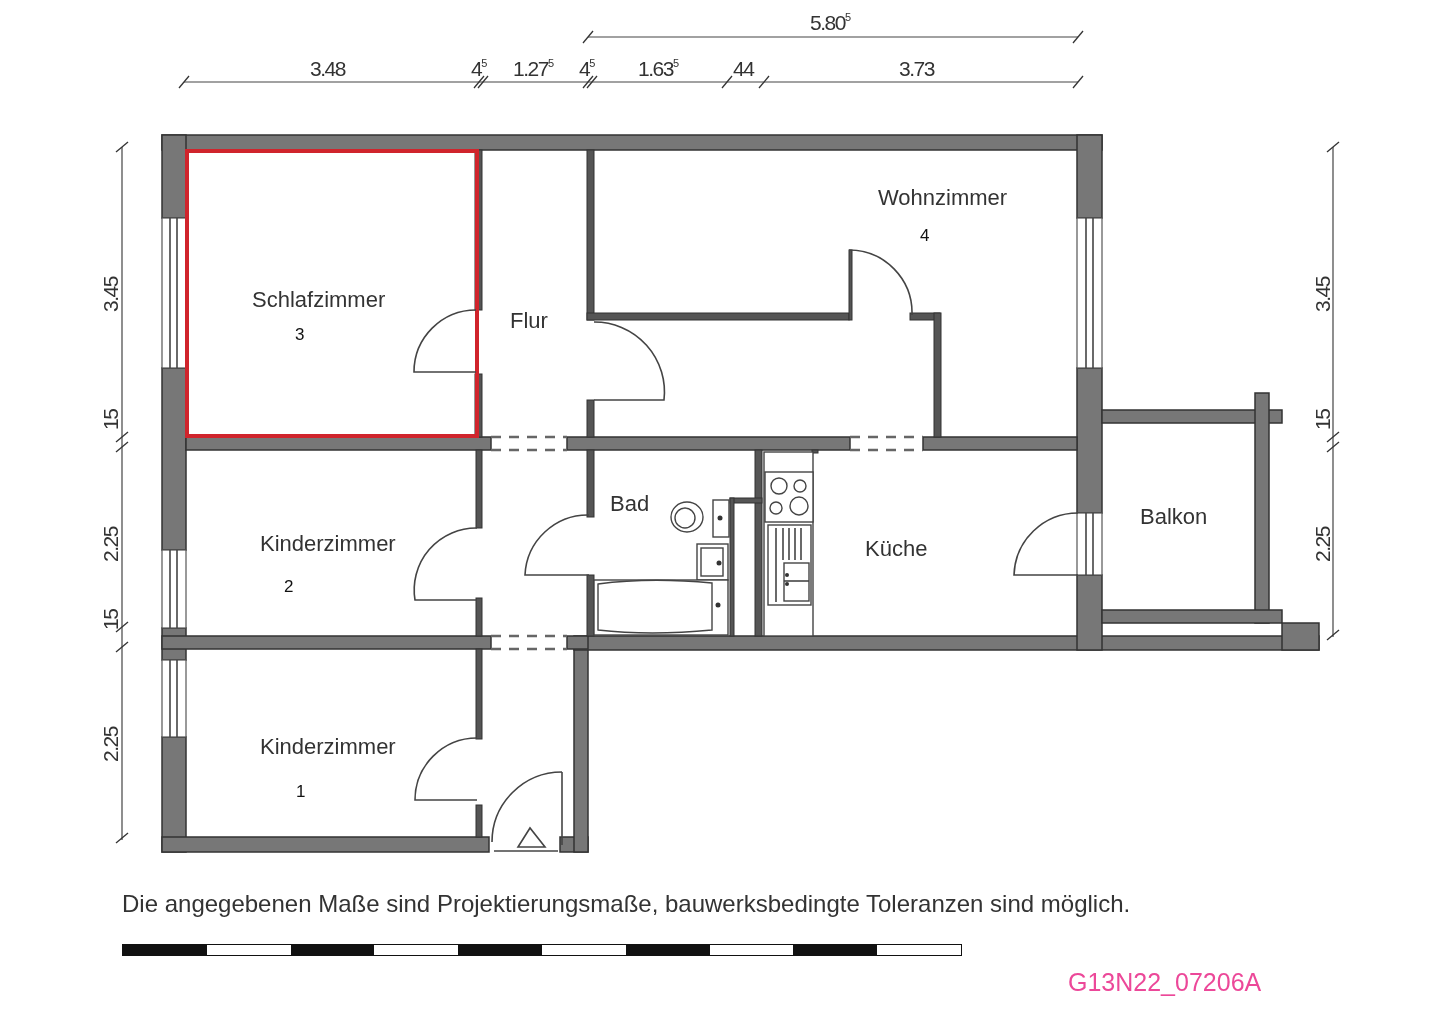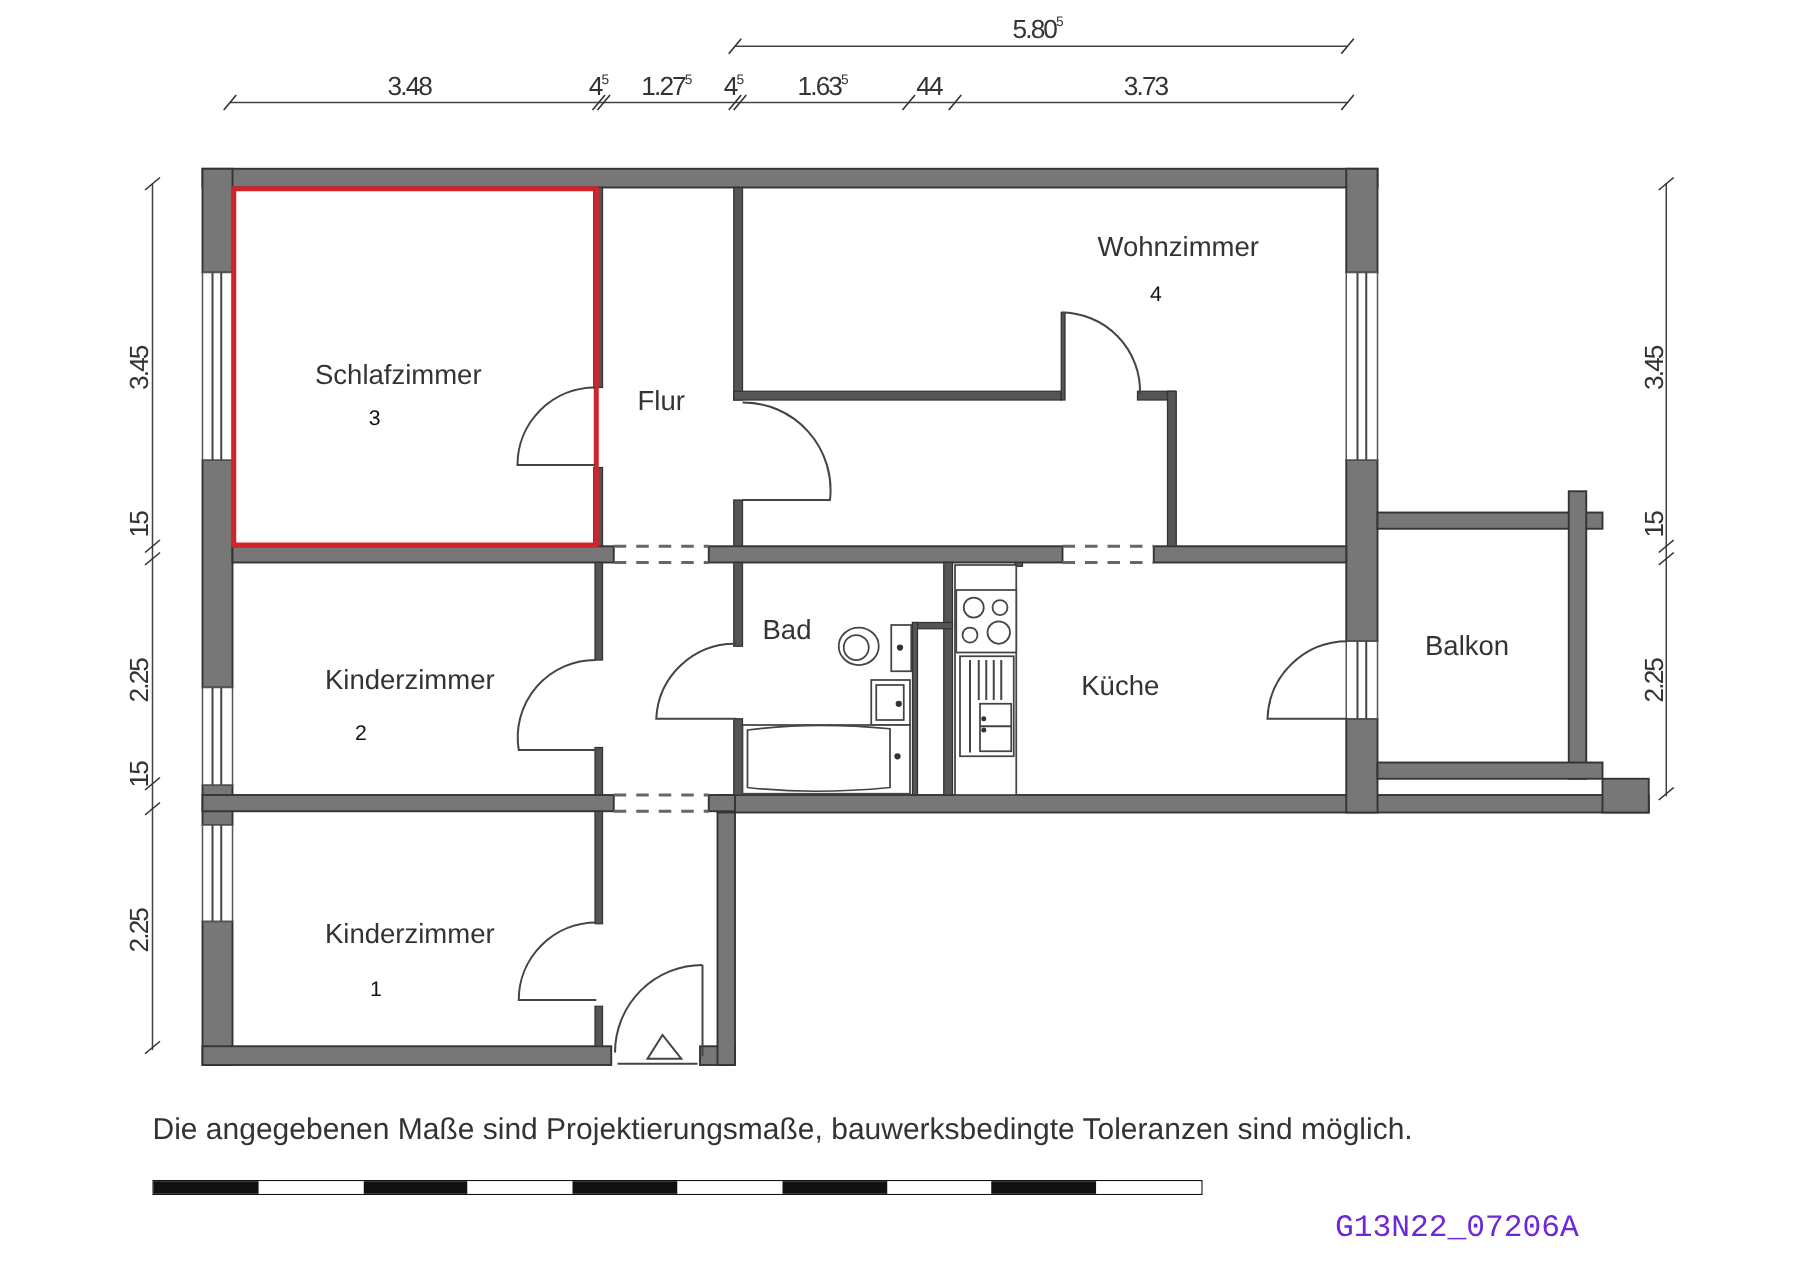--- a/index.html
+++ b/index.html
@@ -13,21 +13,21 @@
   .dim { stroke: #444444; stroke-width: 1.2; fill: none; }
   .tick { stroke: #333333; stroke-width: 1.3; }
   .dimtxt { font-family: "Liberation Sans Narrow", "Liberation Sans", sans-serif; font-size: 21px; fill: #333333; letter-spacing: -1.5px; }
   .sup { font-size: 11px; }
   .room { font-family: "Liberation Sans", sans-serif; font-size: 22px; fill: #333333; }
   .num { font-family: "Liberation Sans", sans-serif; font-size: 17px; fill: #111111; }
   .win { fill: #ffffff; stroke: #555555; stroke-width: 1.2; }
   .red { fill: none; stroke: #d0242c; stroke-width: 4; }
   .fix { fill: #ffffff; stroke: #444444; stroke-width: 1.4; }
   .note { position: absolute; left: 122px; top: 890px; font-size: 24px; color: #333333; white-space: nowrap; font-family: "Liberation Sans", sans-serif; }
-  .code { position: absolute; left: 1068px; top: 968px; font-size: 25px; color: #6d28d9; white-space: nowrap; font-family: Liberation Mono, monospace; }
+  .code { position: absolute; left: 1068px; top: 968px; font-size: 25px; color: #ec4899; white-space: nowrap; font-family: Liberation Sans, sans-serif; }
   .scalebar { position: absolute; left: 122px; top: 944px; width: 838px; height: 10px; border: 1px solid #111; display: flex; }
   .scalebar span { flex: 1; height: 100%; }
   .scalebar span.b { background: #111111; }
   .scalebar span.w { background: #ffffff; }
 </style>
 </head>
 <body>
 
 <svg width="1440" height="1012" viewBox="0 0 1440 1012">
 

